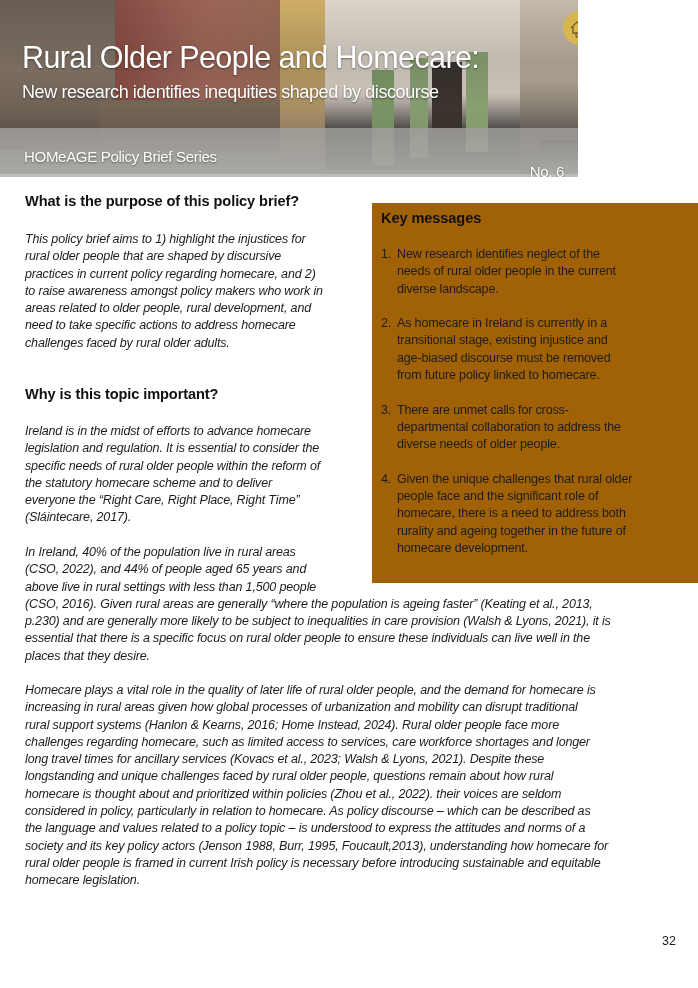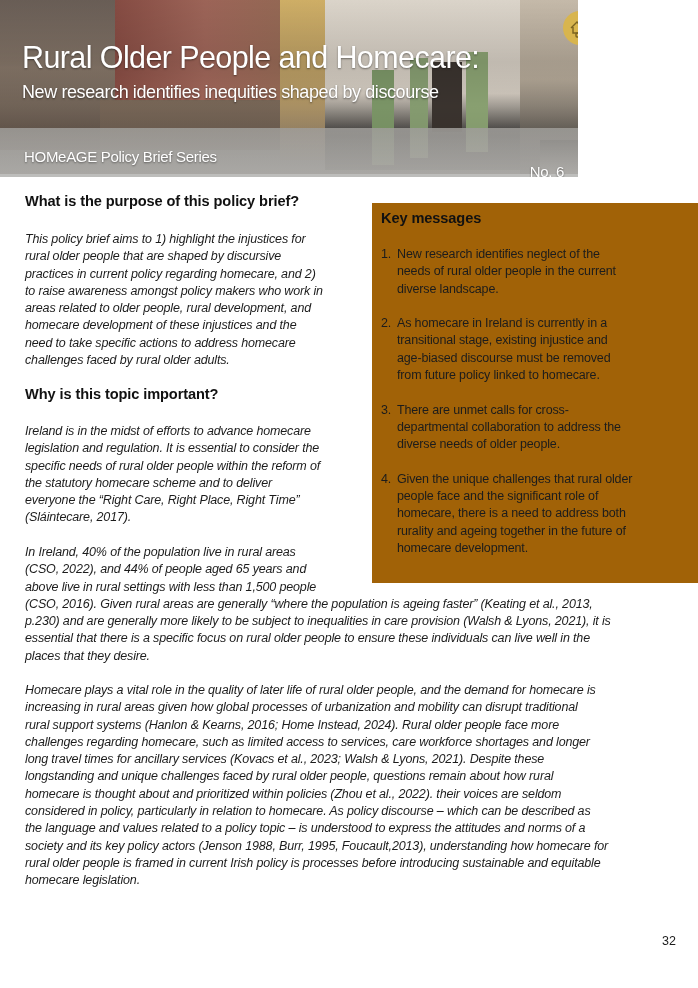--- a/index.html
+++ b/index.html
@@ -193,21 +193,20 @@
   <div class="banner-issue">No. 6</div>
 </div>
 
 <div class="heading" id="h-purpose">What is the purpose of this policy brief?</div>
 <div class="para" id="p-purpose">
   <span class="ln">This policy brief aims to 1) highlight the injustices for</span>
   <span class="ln">rural older people that are shaped by discursive</span>
   <span class="ln">practices in current policy regarding homecare, and 2)</span>
   <span class="ln">to raise awareness amongst policy makers who work in</span>
   <span class="ln">areas related to older people, rural development, and</span>
-  <span class="ln">homecare development of these injustices and the</span>
   <span class="ln">need to take specific actions to address homecare</span>
   <span class="ln">challenges faced by rural older adults.</span>
 </div>
 
 <div class="heading" id="h-important">Why is this topic important?</div>
 <div class="para" id="p-important-1">
   <span class="ln">Ireland is in the midst of efforts to advance homecare</span>
   <span class="ln">legislation and regulation. It is essential to consider the</span>
   <span class="ln">specific needs of rural older people within the reform of</span>
   <span class="ln">the statutory homecare scheme and to deliver</span>
@@ -227,21 +226,21 @@
   <span class="ln">Homecare plays a vital role in the quality of later life of rural older people, and the demand for homecare is</span>
   <span class="ln">increasing in rural areas given how global processes of urbanization and mobility can disrupt traditional</span>
   <span class="ln">rural support systems (Hanlon &amp; Kearns, 2016; Home Instead, 2024). Rural older people face more</span>
   <span class="ln">challenges regarding homecare, such as limited access to services, care workforce shortages and longer</span>
   <span class="ln">long travel times for ancillary services (Kovacs et al., 2023; Walsh &amp; Lyons, 2021). Despite these</span>
   <span class="ln">longstanding and unique challenges faced by rural older people, questions remain about how rural</span>
   <span class="ln">homecare is thought about and prioritized within policies (Zhou et al., 2022).  their voices are seldom</span>
   <span class="ln">considered in policy, particularly in relation to homecare. As policy discourse – which can be described as</span>
   <span class="ln">the language and values related to a policy topic – is understood to express the attitudes and norms of a</span>
   <span class="ln">society and its key policy actors (Jenson 1988, Burr, 1995, Foucault,2013), understanding how homecare for</span>
-  <span class="ln">rural older people is framed in current Irish policy is processes before introducing sustainable and equitable</span>
+  <span class="ln">rural older people is framed in current Irish policy is necessary before introducing sustainable and equitable</span>
   <span class="ln">homecare legislation.</span>
 </div>
 
 <div class="key-box">
   <div class="key-title">Key messages</div>
   <ol class="key-list">
     <li class="key-item">
       <span class="num">1.</span>
       <span class="ln">New research identifies neglect of the</span>
       <span class="ln">needs of rural older people in the current</span>

